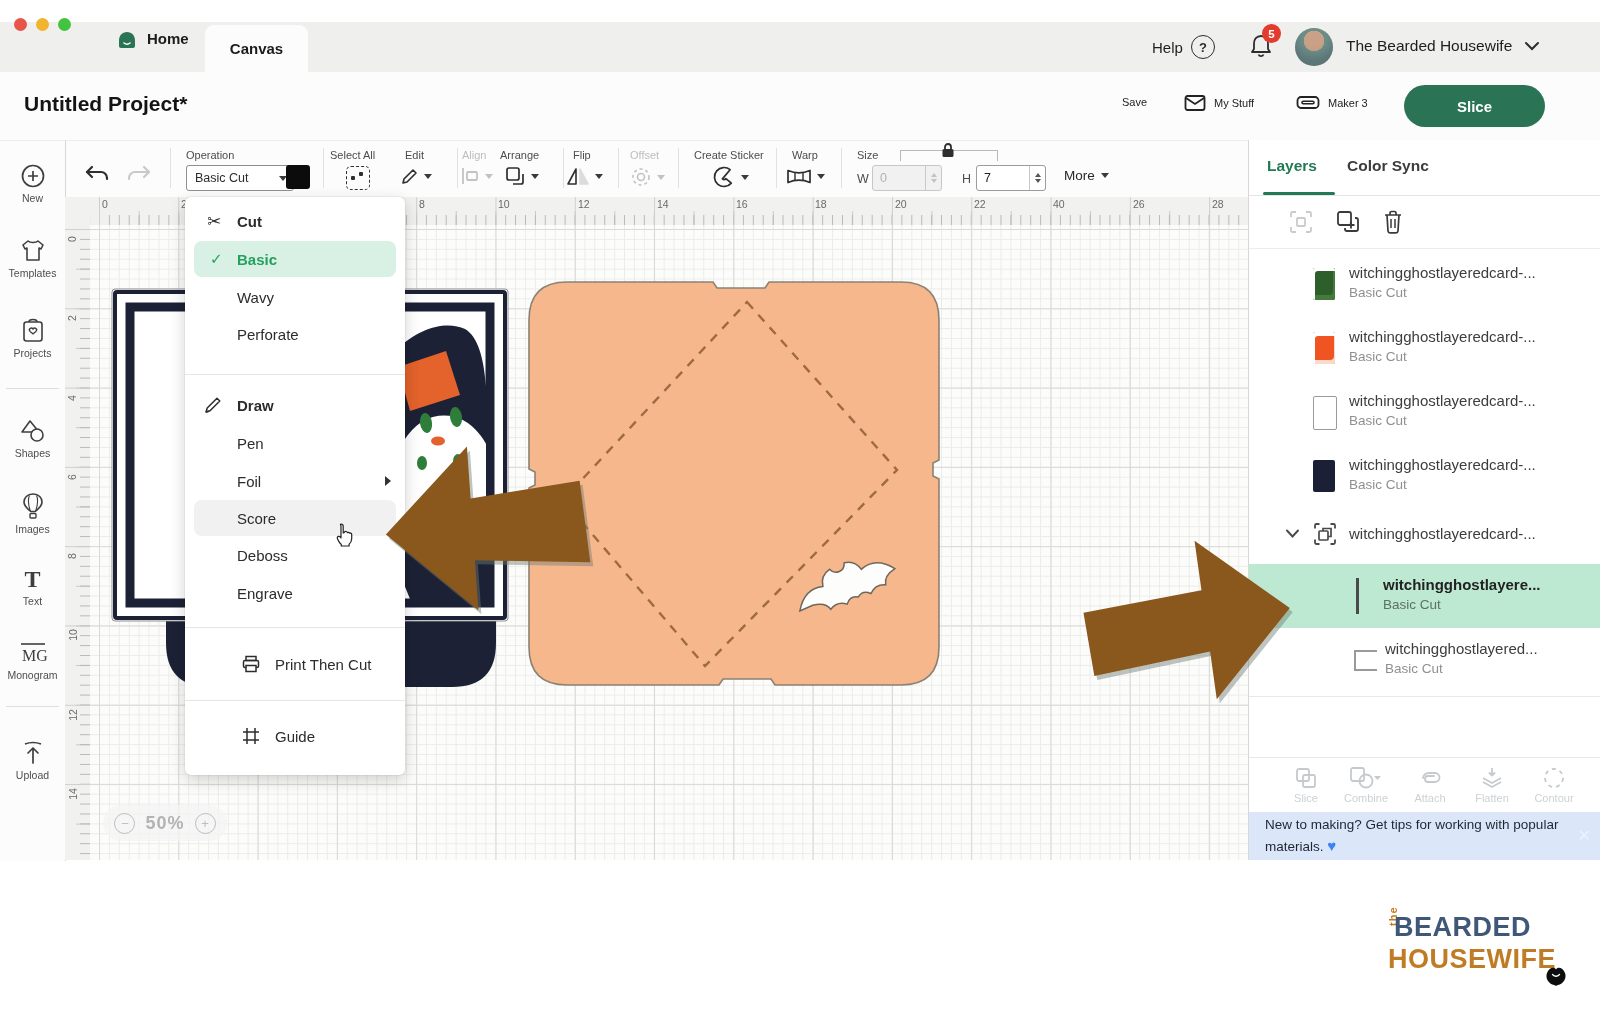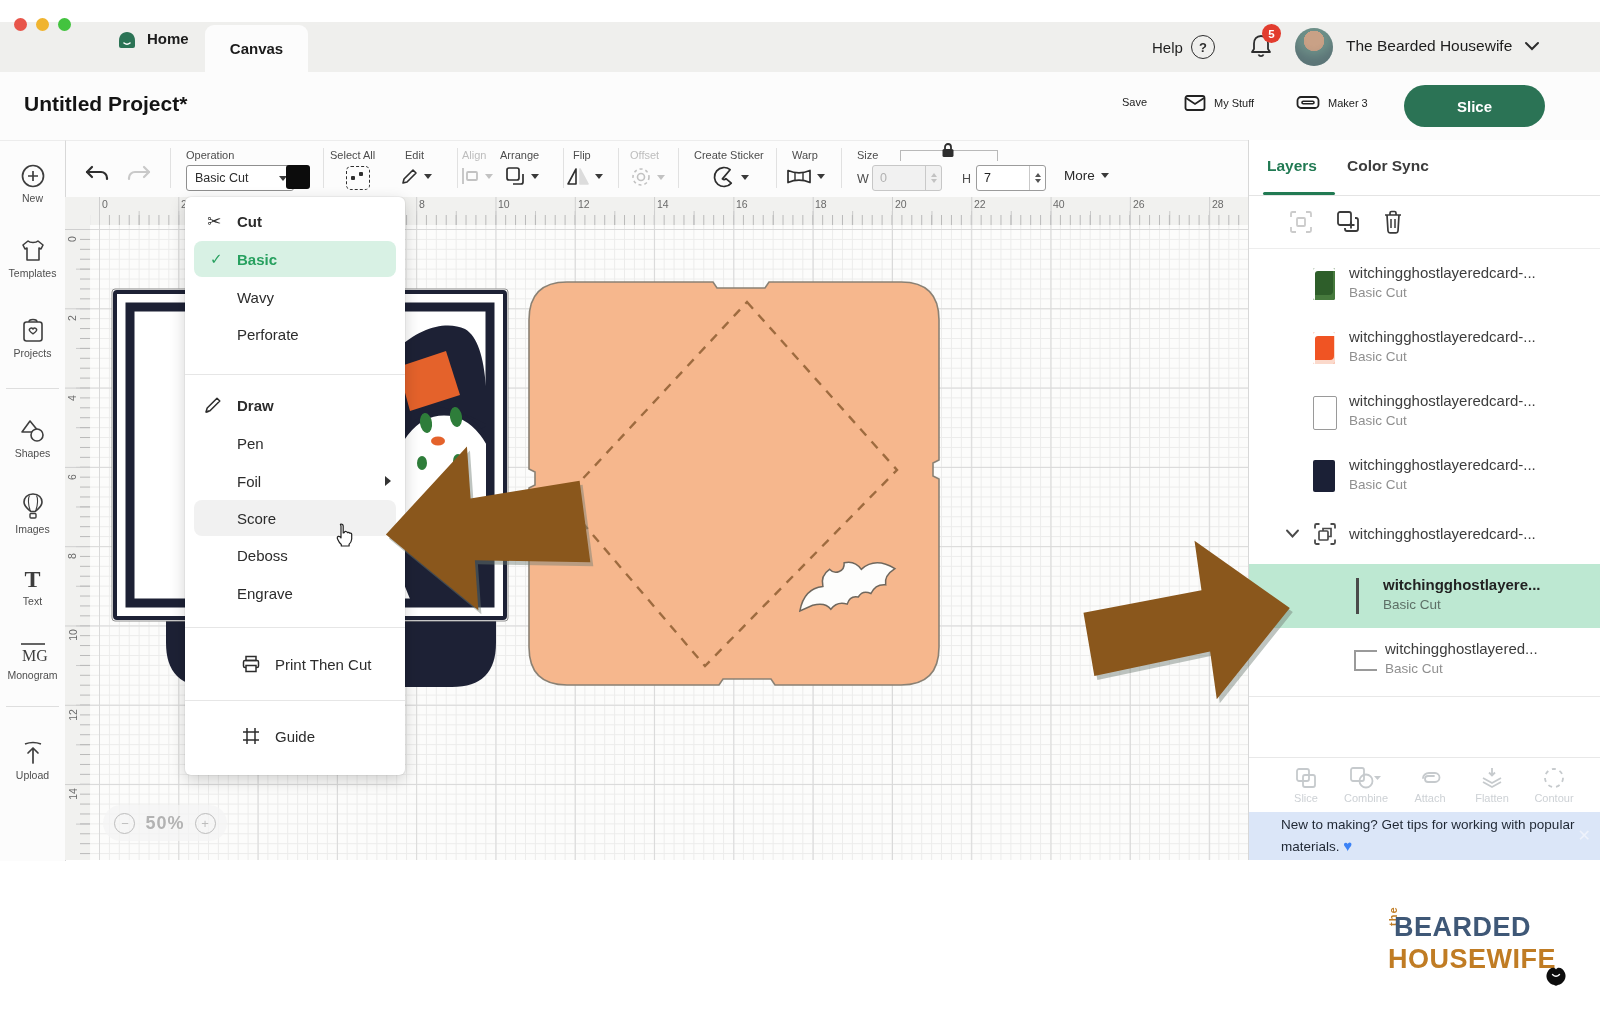--- a/index.html
+++ b/index.html
@@ -76,21 +76,21 @@
   .panel{left:1248px;top:140px;width:352px;height:720px;background:#fff;border-left:1px solid #d8d8d8}
   .ptabs{left:0;top:0;width:352px;height:55px;border-bottom:1px solid #e4e4e4}
   .ptab{font-size:15.5px;font-weight:700}
   .ptab.on{color:#217a53}.ptab.off{color:#3c3c3c}
   .punder{left:14px;top:52px;width:72px;height:3px;background:#217a53;border-radius:2px}
   .pacts{left:0;top:55px;width:352px;height:53px;border-bottom:1px solid #ededed}
   .lrow .lname{font-size:15px;color:#3d3d3d;white-space:nowrap;overflow:hidden}
   .lrow .lop{font-size:13.5px;color:#8f8f8f}
   .thumb{width:22px;height:32px;border-radius:2px}
   .tip{left:0;top:672px;width:352px;height:48px;background:#dbe6f8;display:flex;align-items:center}
-  .tip .tx{font-size:13.5px;color:#1f2733;line-height:1.45;padding-left:32px;width:300px}
+  .tip .tx{font-size:13.5px;color:#1f2733;line-height:1.45;padding-left:16px;width:300px}
   .tip .x{position:absolute;right:10px;top:14px;color:#eef2fb;font-size:16px;font-weight:700}
   .pact{position:absolute;text-align:center;color:#c6cacd;width:58px}
   .pact .al{font-size:11px;margin-top:2px;color:#cdd1d5}
   
   .logo{left:1386px;top:908px;width:180px;height:88px}
   .logo .the{position:absolute;left:1px;top:18px;transform:rotate(-90deg);transform-origin:left top;
              font-size:11px;font-weight:700;color:#c07c24;letter-spacing:1px}
   .logo .l1{position:absolute;left:8px;top:4px;font-size:27px;font-weight:700;color:#3f5877;letter-spacing:.5px}
   .logo .l2{position:absolute;left:2px;top:36px;font-size:27px;font-weight:700;color:#c07c24;letter-spacing:.5px}
   svg{display:block}

